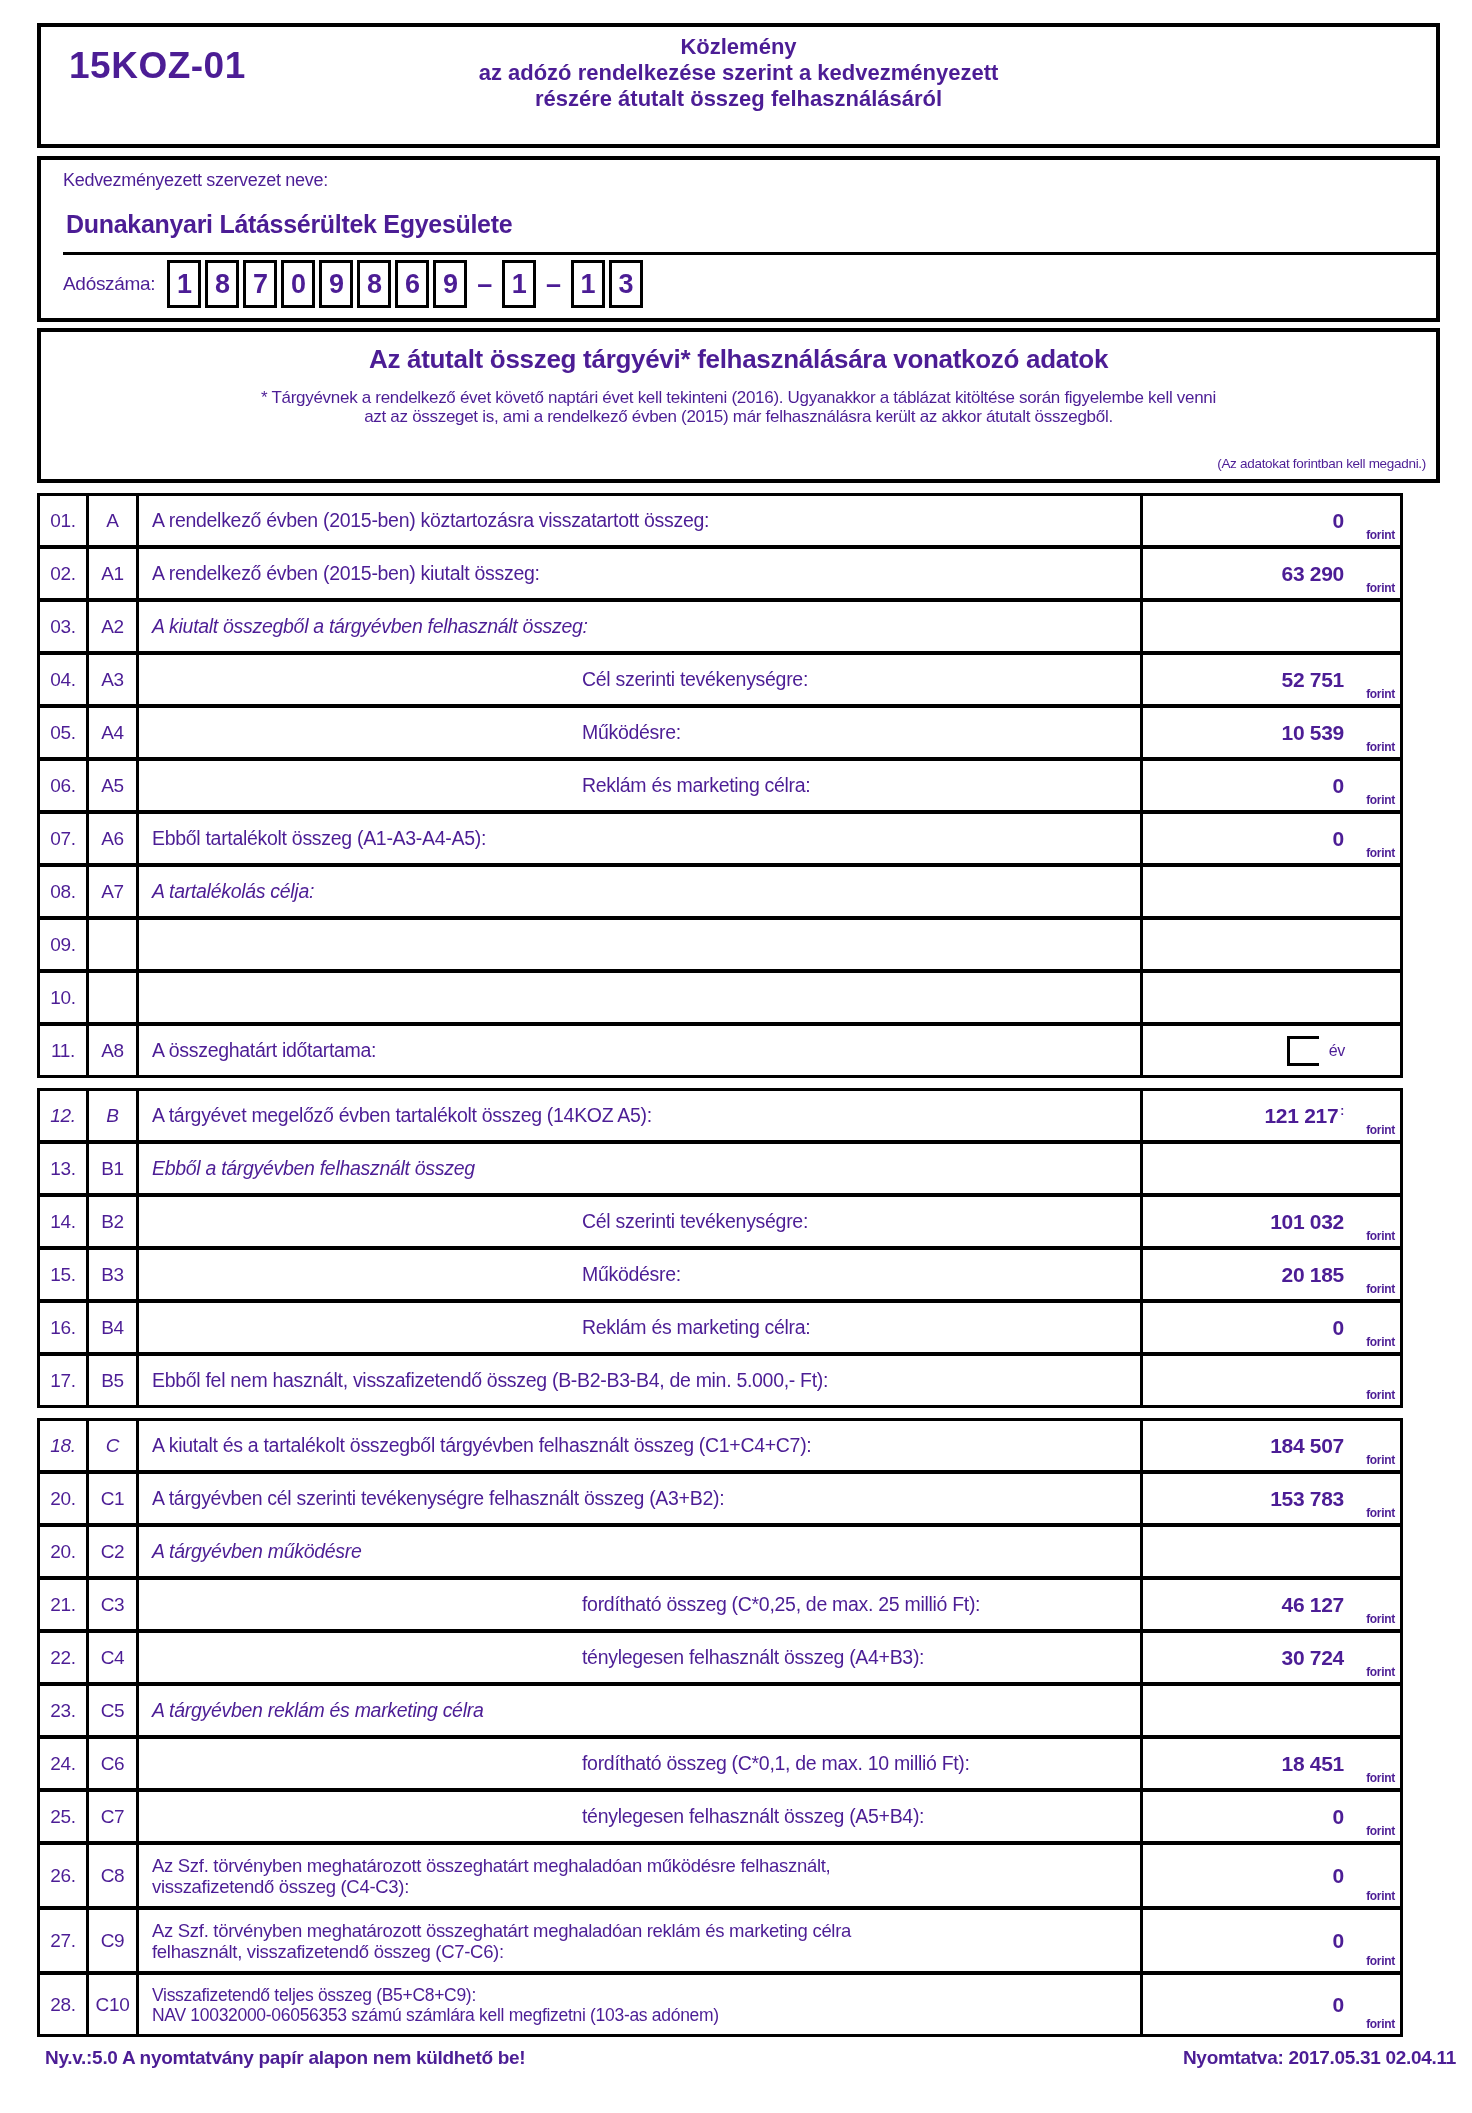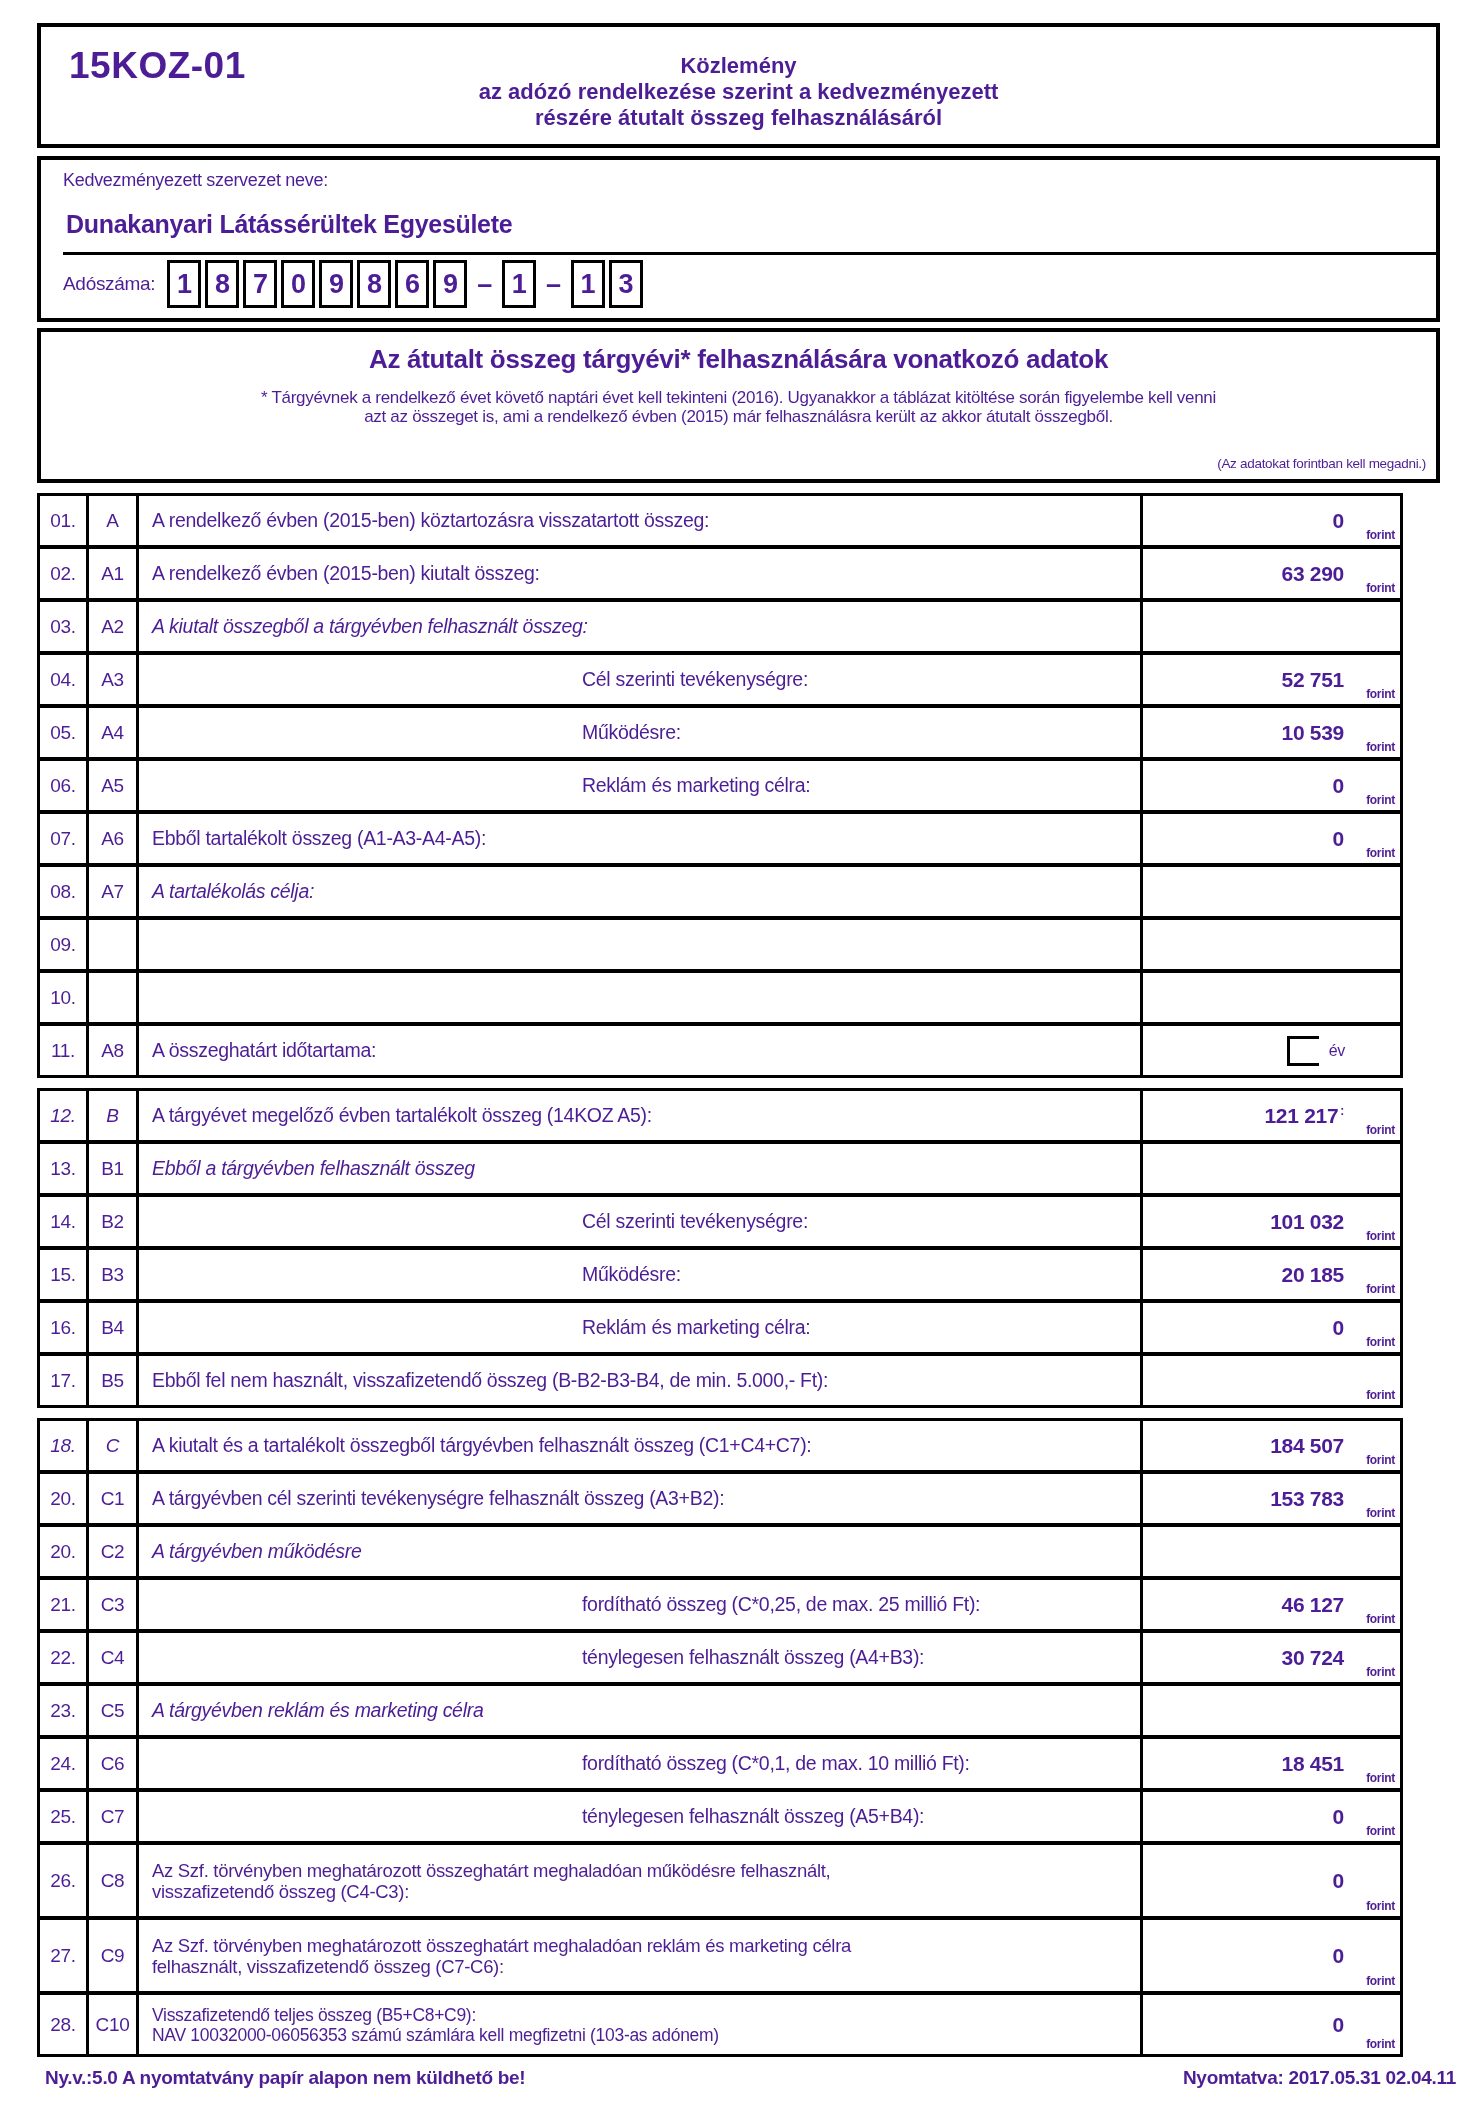--- a/index.html
+++ b/index.html
@@ -2,21 +2,21 @@
 <html><head>
 <meta charset="utf-8">
 <style>
   html,body{margin:0;padding:0;background:#fff;}
   .page{position:relative;width:1472px;height:2113px;background:#ffffff;color:#4c1d95;
         font-family:"Liberation Sans",sans-serif;overflow:hidden;}
   .box{box-sizing:border-box;border:4px solid #000;margin-left:37px;width:1403px;background:#fff;}
   
   .box1{margin-top:23px;height:125px;position:relative;}
   .form-code{position:absolute;left:28px;top:18px;font-size:37px;font-weight:bold;letter-spacing:.5px;}
-  .form-title{text-align:center;font-weight:bold;font-size:22px;line-height:26px;padding-top:18px;margin-top:8px;}
+  .form-title{text-align:center;font-weight:bold;font-size:22px;line-height:26px;padding-top:7px;}
   
   .box2{margin-top:8px;height:166px;position:relative;letter-spacing:-.3px;}
   .ben-label{position:absolute;top:10px;left:22px;font-size:18px;}
   .ben-name{position:absolute;top:50px;left:25px;font-size:25px;font-weight:bold;}
   .ben-underline{position:absolute;top:92px;left:22px;right:0;border-top:3px solid #000;}
   .tax-row{position:absolute;top:100px;left:22px;display:flex;align-items:center;}
   .tax-label{font-size:19px;margin-right:12px;}
   .tax-boxes{display:flex;align-items:center;gap:4px;}
   .tax-box{box-sizing:border-box;width:34px;height:48px;border:3px solid #000;font-size:27px;
            font-weight:bold;display:flex;align-items:center;justify-content:center;}
@@ -25,21 +25,21 @@
   .box3{margin-top:6px;height:155px;position:relative;letter-spacing:-.3px;}
   .sec-title{text-align:center;font-size:26px;font-weight:bold;padding-top:12px;}
   .sec-note{text-align:center;font-size:17px;line-height:19px;padding-top:13px;}
   .sec-unit{position:absolute;right:10px;bottom:8px;font-size:13.5px;}
   
   .table{margin-left:37px;width:1366px;margin-top:10px;letter-spacing:-.3px;}
   .tgroup + .tgroup{margin-top:10px;}
   .row{box-sizing:border-box;display:flex;border:3px solid #000;height:55px;margin-top:-2px;
        align-items:stretch;background:#fff;}
   .tgroup .row:first-child{margin-top:0;}
-  .row.tall{height:77px;}
+  .row.tall{height:67px;}
   .row.tall-sm{height:65px;}
   .c-num{flex:none;width:46px;border-right:3px solid #000;display:flex;align-items:center;
          justify-content:center;font-size:19px;}
   .c-code{flex:none;width:47px;border-right:3px solid #000;display:flex;align-items:center;
           justify-content:center;font-size:19px;}
   .it{font-style:italic;}
   .c-label{flex:1;display:flex;flex-direction:column;justify-content:center;font-size:19.5px;
            line-height:21px;padding-left:13px;min-width:0;}
   .c-label.italic{font-style:italic;}
   .c-label.indent{padding-left:443px;}

